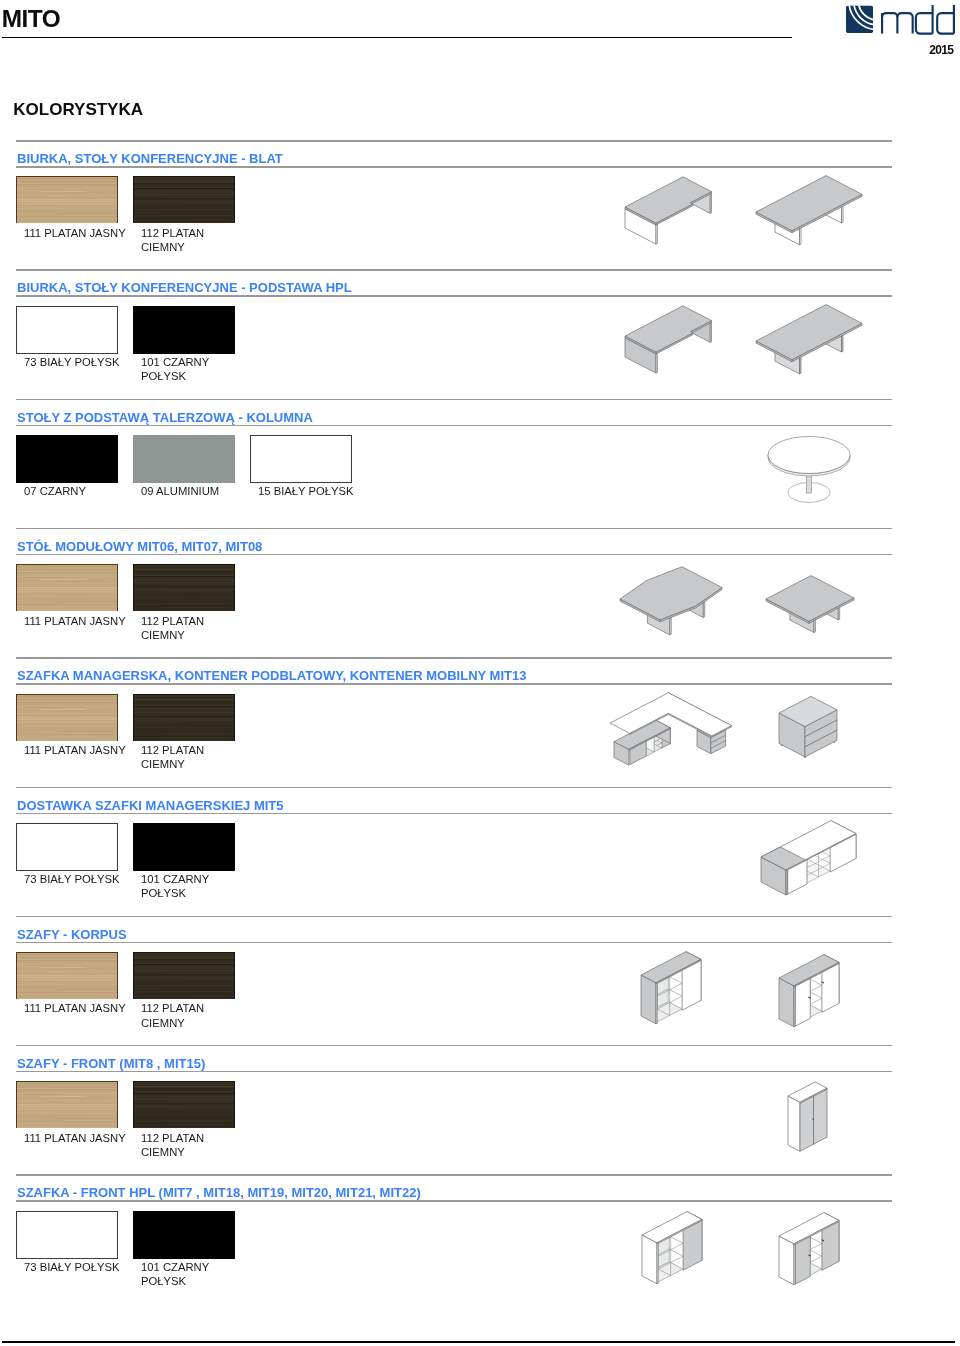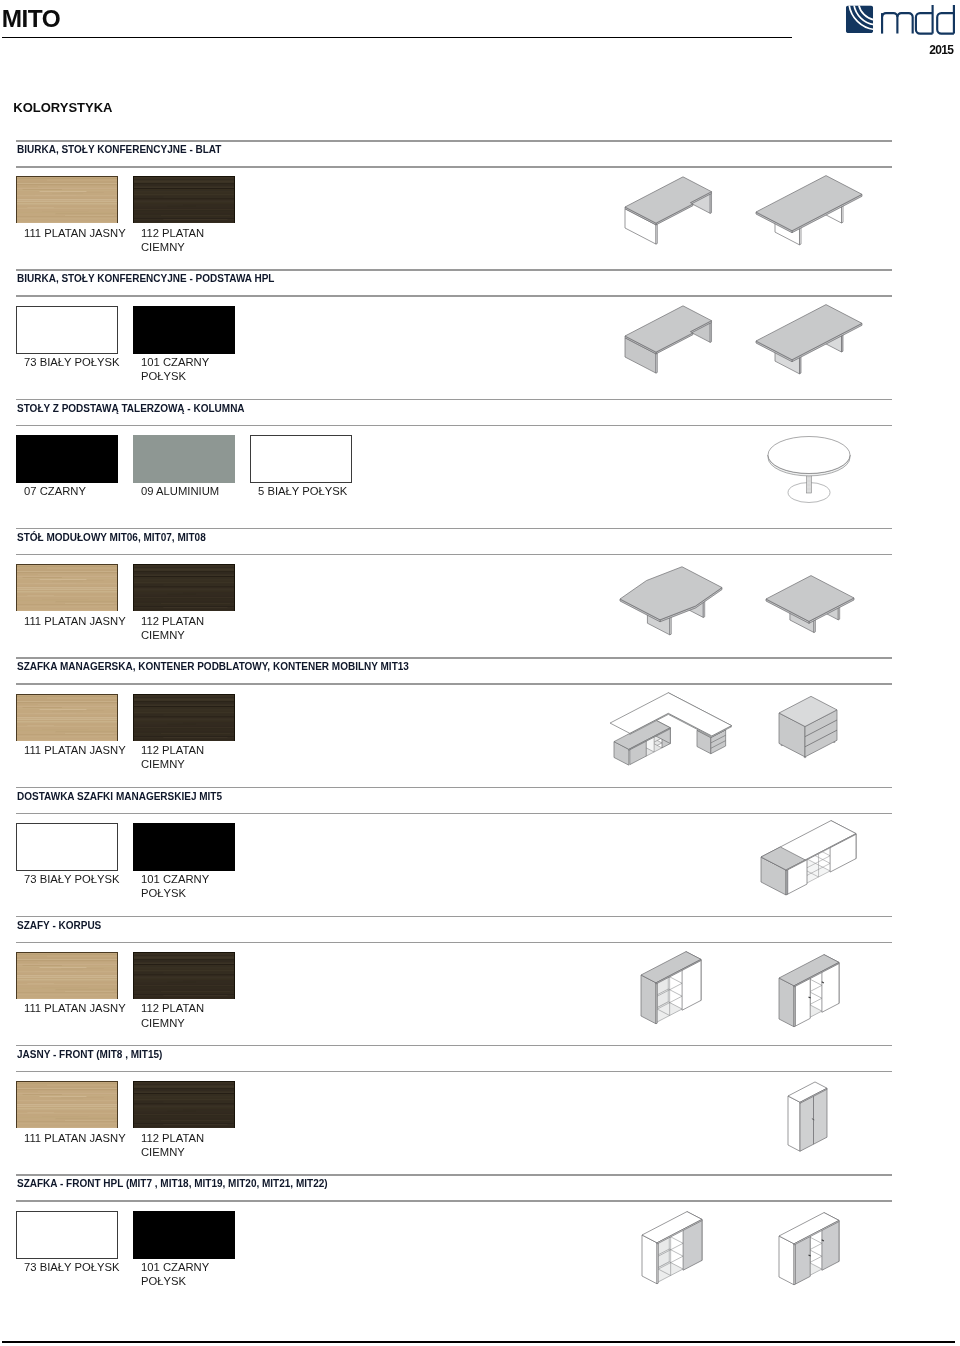--- a/index.html
+++ b/index.html
@@ -12,30 +12,30 @@
       letter-spacing:-0.5px;line-height:22px;color:#0d0d0d;}
   .header-rule{position:absolute;left:2px;top:36.6px;width:790px;height:1.9px;background:#000;}
   .logo{position:absolute;left:845px;top:4px;width:110px;height:32px;}
   .logo svg{display:block;}
   .year{position:absolute;left:929.2px;top:43.0px;font-size:12px;font-weight:700;
       letter-spacing:-0.62px;color:#0d0d0d;}
 
   
   .doc-title{position:absolute;left:13.2px;top:70.4px;font-size:19.5px;font-weight:700;
       letter-spacing:0;color:#0d0d0d;}
-  .doc-subtitle{position:absolute;left:13.3px;top:99.9px;font-size:13px;font-weight:700;
+  .doc-subtitle{position:absolute;left:13.3px;top:99.9px;font-size:17px;font-weight:700;
       letter-spacing:0;color:#0d0d0d;}
 
   
   .section{position:absolute;left:0;width:960px;}
   .sec-rule{position:absolute;left:16px;width:876px;height:1.4px;background:#9a9a9a;}
   .sec-rule.top{top:0;}
   .sec-rule.bot{top:26px;}
-  .sec-heading{position:absolute;left:17px;top:4px;font-size:10px;font-weight:700;
-      white-space:pre;color:#0f172a;}
+  .sec-heading{position:absolute;left:17px;top:11px;font-size:13px;font-weight:700;
+      white-space:pre;color:#3b82f6;}
 
   .swatch-row{position:absolute;left:0;top:36.3px;}
   .swatch-item{position:absolute;top:0;width:102px;}
   .swatch{width:102px;height:48px;box-sizing:border-box;position:relative;overflow:hidden;}
   .swatch.plain-white{background:#fff;border:1px solid #3b3b3b;}
   .swatch.plain-black{background:#000;}
   .swatch.plain-alu{background:#8e9793;}
   .swatch-label{position:absolute;top:49.3px;left:8px;width:116px;font-size:11.25px;
       line-height:14.25px;color:#1a1a1a;white-space:pre-line;}
 
@@ -205,21 +205,21 @@
     <div class="swatch-item" style="left:16px">
       <div class="swatch plain-black"></div>
       <div class="swatch-label">07 CZARNY</div>
     </div>
     <div class="swatch-item" style="left:133px">
       <div class="swatch plain-alu"></div>
       <div class="swatch-label">09 ALUMINIUM</div>
     </div>
     <div class="swatch-item" style="left:250px">
       <div class="swatch plain-white"></div>
-      <div class="swatch-label">5 BIAŁY POŁYSK</div>
+      <div class="swatch-label">15 BIAŁY POŁYSK</div>
     </div>
   </div>
 </div>
 <div class="section" style="top:528.01px">
   <div class="sec-rule top"></div>
   <div class="sec-heading">STÓŁ MODUŁOWY MIT06, MIT07, MIT08</div>
   <div class="sec-rule bot"></div>
   <div class="swatch-row">
     <div class="swatch-item" style="left:16px">
       <div class="swatch wood"><svg class="sw-svg" width="102" height="47" viewBox="0 0 102 47">
@@ -530,21 +530,21 @@
               <rect x="0.0" y="47.90" width="102.0" height="0.55" fill="#4f4534" opacity="0.38"></rect>
               <rect x="0.5" y="0.5" width="101" height="47" fill="none" stroke="#171208" stroke-width="1"></rect>
             </svg></div>
       <div class="swatch-label">112 PLATAN
 CIEMNY</div>
     </div>
   </div>
 </div>
 <div class="section" style="top:1045.09px">
   <div class="sec-rule top"></div>
-  <div class="sec-heading">JASNY - FRONT (MIT8 , MIT15)</div>
+  <div class="sec-heading">SZAFY - FRONT (MIT8 , MIT15)</div>
   <div class="sec-rule bot"></div>
   <div class="swatch-row">
     <div class="swatch-item" style="left:16px">
       <div class="swatch wood"><svg class="sw-svg" width="102" height="47" viewBox="0 0 102 47">
               <rect width="102" height="48" fill="#c3a87f"></rect>
               <rect x="10.7" y="-0.40" width="70.6" height="0.70" fill="#cdb795" opacity="0.43"></rect>
               <rect x="0.0" y="0.85" width="102.0" height="0.90" fill="#bb9f76" opacity="0.25"></rect>
               <rect x="0.0" y="2.00" width="102.0" height="1.10" fill="#b2976c" opacity="0.50"></rect>
               <rect x="3.5" y="3.62" width="27.5" height="1.10" fill="#bb9f76" opacity="0.51"></rect>
               <rect x="0.0" y="5.58" width="102.0" height="0.90" fill="#b2976c" opacity="0.59"></rect>

